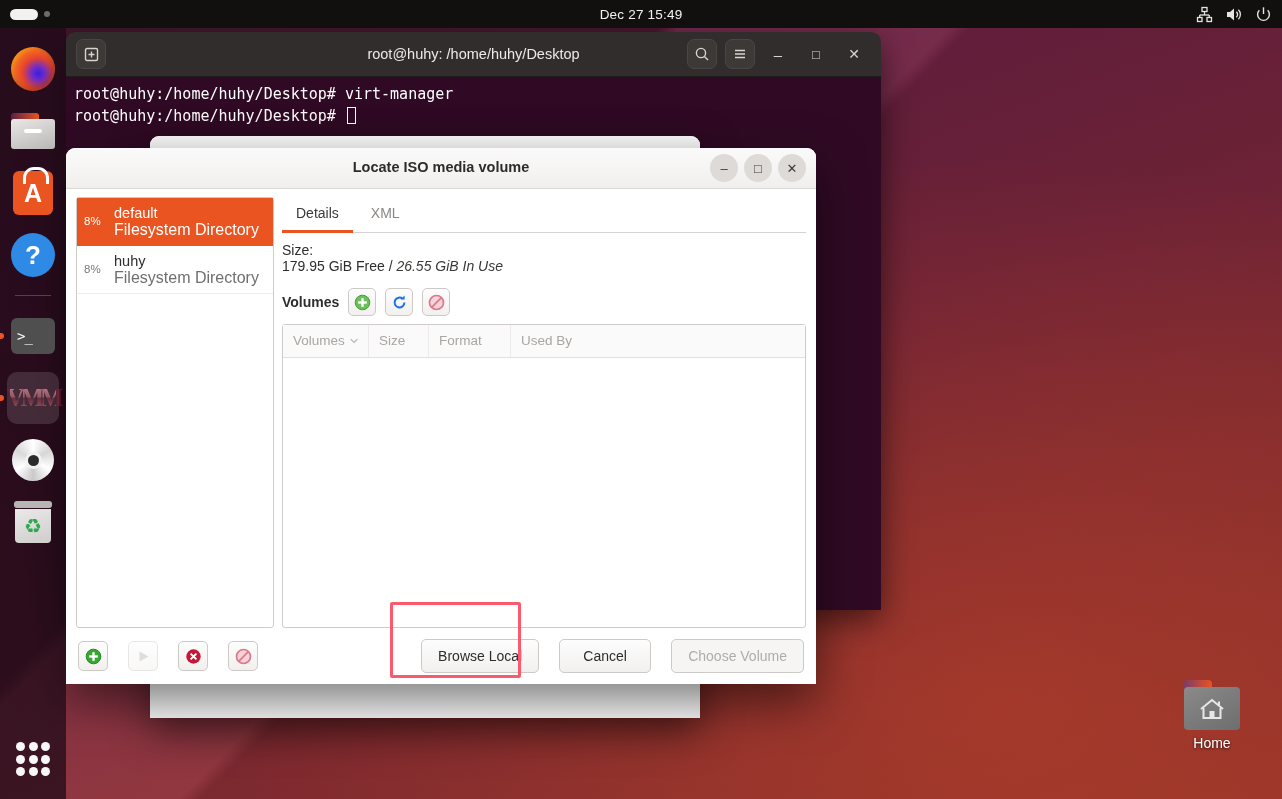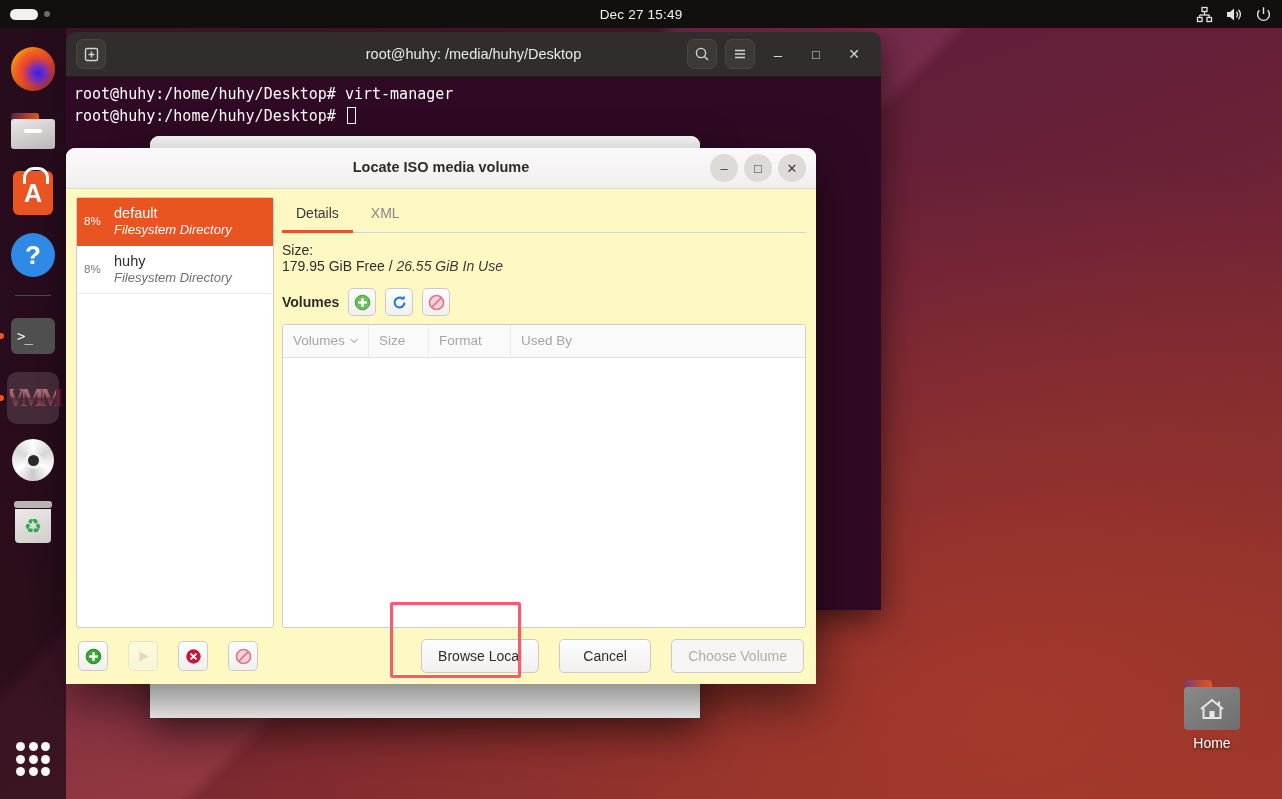--- a/index.html
+++ b/index.html
@@ -194,21 +194,21 @@
   }
   #vmm .vtitle {
     position:absolute;left:0;right:0;top:12px;text-align:center;
     font-size:14px;font-weight:700;color:#3d3d3d;
   }
   #vmm .vctl { position:absolute;right:12px;top:12px;display:flex;gap:14px;color:#5b5b5b;font-size:13px; }
 
   
   #dialog {
     position: absolute; left: 66px; top: 148px; width: 750px; height: 536px;
-    background: #fef9c3;
+    background: #ffffff;
     border-radius: 9px 9px 0 0;
     box-shadow: 0 18px 48px rgba(0,0,0,0.52);
     z-index: 30;
     display: flex; flex-direction: column;
     overflow: hidden;
     justify-content: flex-end;
   }
   #dialog .dbar {
     height: 41px;
     background: linear-gradient(180deg,#fbfafa,#f1efee);
@@ -234,21 +234,21 @@
     border: 1px solid #cfcbc8; border-radius: 3px;
     display: flex; flex-direction: column;
   }
   .pool {
     display: flex; align-items: center; gap: 8px;
     padding: 7px 6px 8px 7px; cursor: pointer;
     border-bottom: 1px solid #ededed;
   }
   .pool .pct { font-size: 11.5px; color: #7b7b7b; width: 22px; flex:none; }
   .pool .pname { font-size: 14.5px; color: #2d2d2d; line-height: 17px; }
-  .pool .pkind { font-size: 13px; color: #6f6f6f; line-height: 15px; font-style: italic; }
+  .pool .pkind { font-size: 16px; color: #6f6f6f; line-height: 15px; }
   .pool.sel { background: #e95420; border-bottom-color: #e95420; }
   .pool.sel .pct, .pool.sel .pname, .pool.sel .pkind { color: #ffffff; }
 
   
   #detailpane { flex: 1; display: flex; flex-direction: column; min-width: 0; }
   .tabs { display: flex; gap: 4px; border-bottom: 1px solid #d6d2cf; }
   .tab {
     padding: 8px 14px 9px 14px; font-size: 14px; color: #8a8785;
     cursor: pointer; border-bottom: 3px solid transparent; margin-bottom: -1px;
   }
@@ -332,21 +332,21 @@
 <div id="terminal">
   <div class="tbar">
     <div style="width:10px"></div>
     <div class="tbtn framed">
       <svg class="ic" width="15" height="15" viewBox="0 0 15 15">
         <rect x="1.5" y="1.5" width="12" height="12" rx="1.5" fill="none" stroke="#d8d4d1" stroke-width="1.4"></rect>
         <line x1="7.5" y1="4.5" x2="7.5" y2="10.5" stroke="#d8d4d1" stroke-width="1.4"></line>
         <line x1="4.5" y1="7.5" x2="10.5" y2="7.5" stroke="#d8d4d1" stroke-width="1.4"></line>
       </svg>
     </div>
-    <div class="ttitle">root@huhy: /media/huhy/Desktop</div>
+    <div class="ttitle">root@huhy: /home/huhy/Desktop</div>
     <div style="margin-left:auto;display:flex;align-items:center;gap:8px;padding-right:12px;">
       <div class="tbtn framed">
         <svg class="ic" width="16" height="16" viewBox="0 0 16 16">
           <circle cx="7" cy="7" r="4.6" fill="none" stroke="#d8d4d1" stroke-width="1.4"></circle>
           <line x1="10.4" y1="10.4" x2="14" y2="14" stroke="#d8d4d1" stroke-width="1.4"></line>
         </svg>
       </div>
       <div class="tbtn framed">
         <svg class="ic" width="16" height="16" viewBox="0 0 16 16">
           <line x1="3" y1="4.5" x2="13" y2="4.5" stroke="#d8d4d1" stroke-width="1.4"></line>

